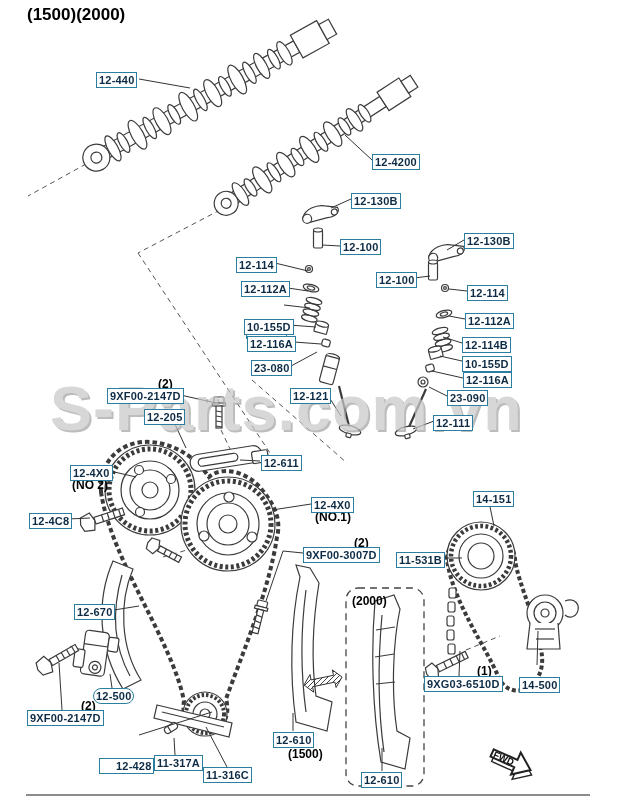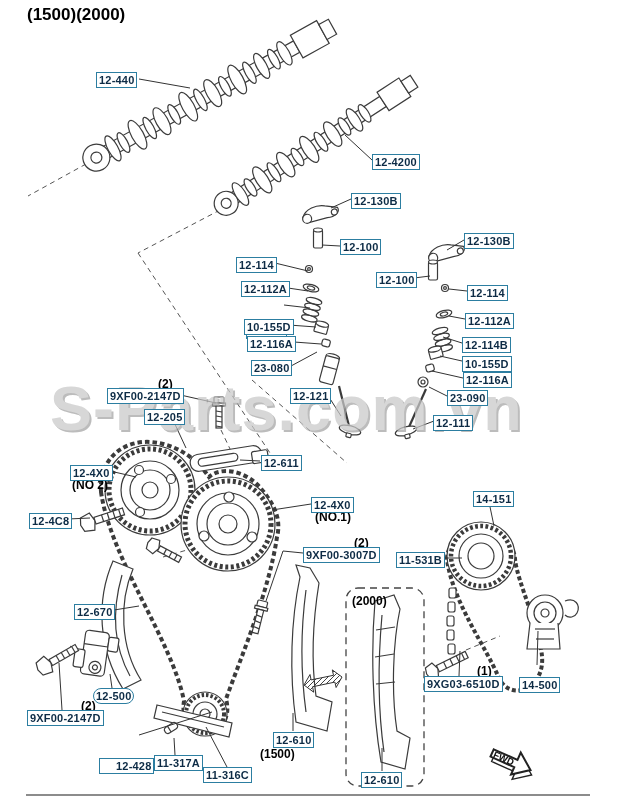--- a/index.html
+++ b/index.html
@@ -414,15 +414,15 @@
     <div class="plabel" style="left: 273px; top: 732px;">12-610</div>
     <div class="plabel" style="left: 154px; top: 755px;">11-317A</div>
     <div class="plabel" style="left: 203px; top: 767px;">11-316C</div>
     <div class="plabel" style="left: 361px; top: 772px;">12-610</div>
     <div class="pnote" style="left: 158px; top: 377px;">(2)</div>
     <div class="pnote" style="left: 72px; top: 478px;">(NO 2)</div>
     <div class="pnote" style="left: 315px; top: 510px;">(NO.1)</div>
     <div class="pnote" style="left: 354px; top: 536px;">(2)</div>
     <div class="pnote" style="left: 477px; top: 664px;">(1)</div>
     <div class="pnote" style="left: 81px; top: 699px;">(2)</div>
-    <div class="pnote" style="left: 260px; top: 747px;">(1500)</div>
+    <div class="pnote" style="left: 288px; top: 747px;">(1500)</div>
     <div class="pnote" style="left: 352px; top: 594px;">(2000)</div>
   </div>
 
 </body></html>

